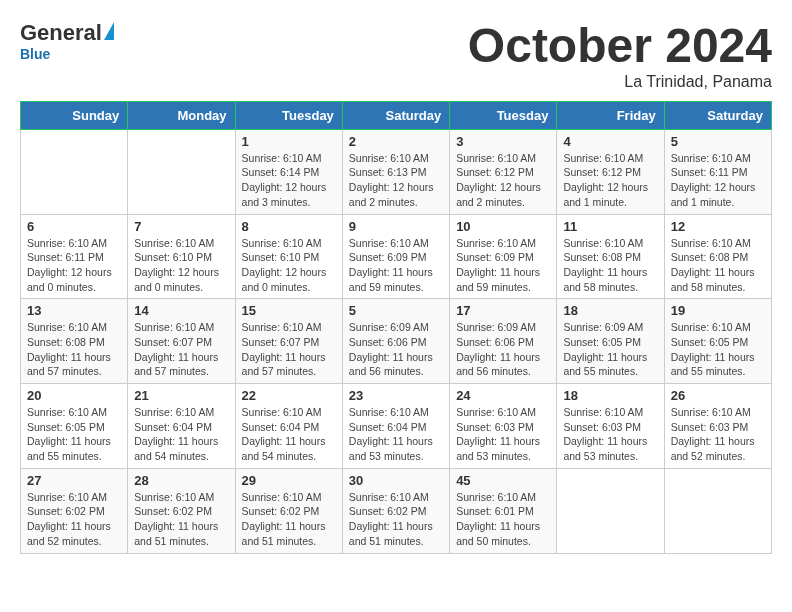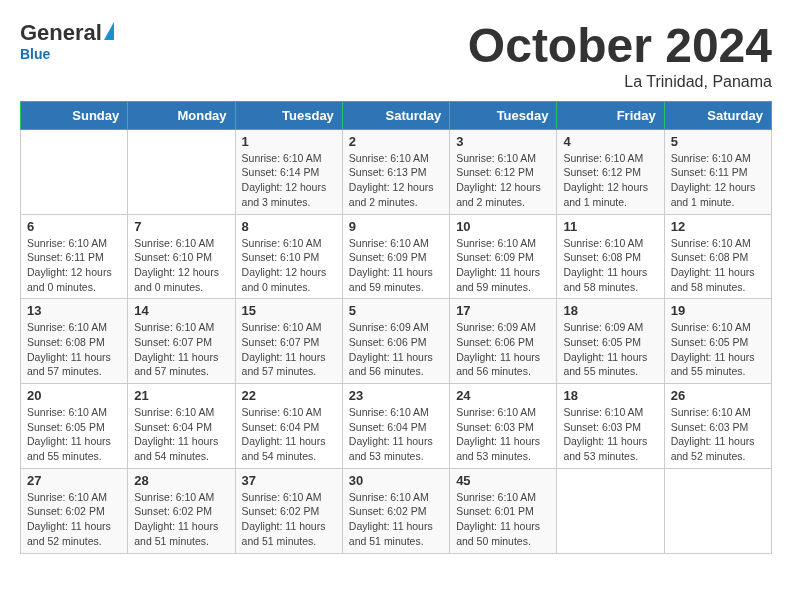--- a/index.html
+++ b/index.html
@@ -331,21 +331,21 @@
 and 52 minutes.</div>
         </td>
         <td>
           <span class="day-num">28</span>
           <div class="day-info" style="white-space: pre-line;">Sunrise: 6:10 AM
 Sunset: 6:02 PM
 Daylight: 11 hours
 and 51 minutes.</div>
         </td>
         <td>
-          <span class="day-num">37</span>
+          <span class="day-num">29</span>
           <div class="day-info" style="white-space: pre-line;">Sunrise: 6:10 AM
 Sunset: 6:02 PM
 Daylight: 11 hours
 and 51 minutes.</div>
         </td>
         <td>
           <span class="day-num">30</span>
           <div class="day-info" style="white-space: pre-line;">Sunrise: 6:10 AM
 Sunset: 6:02 PM
 Daylight: 11 hours

